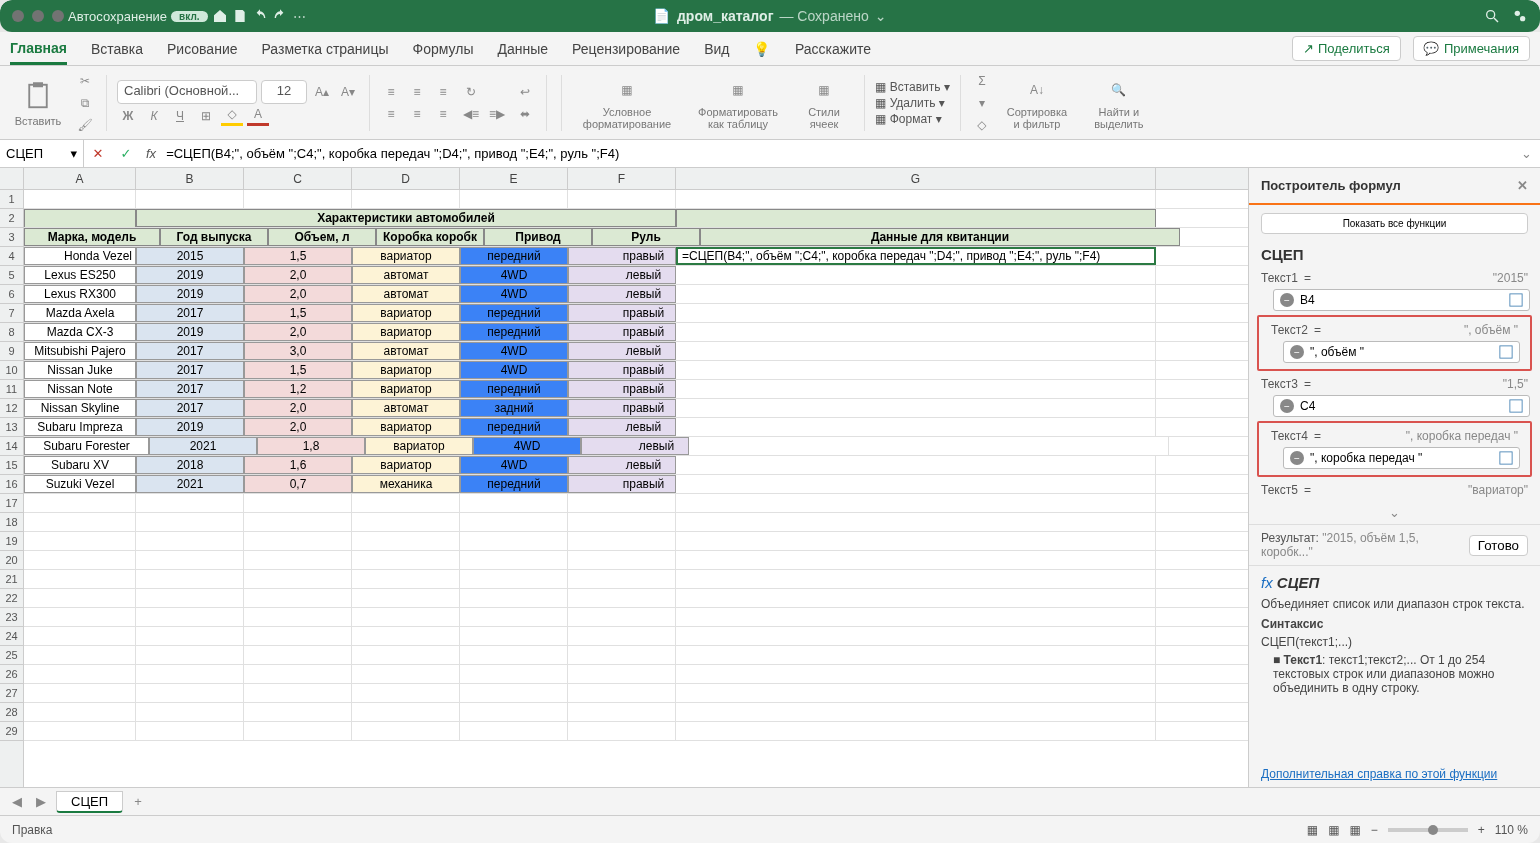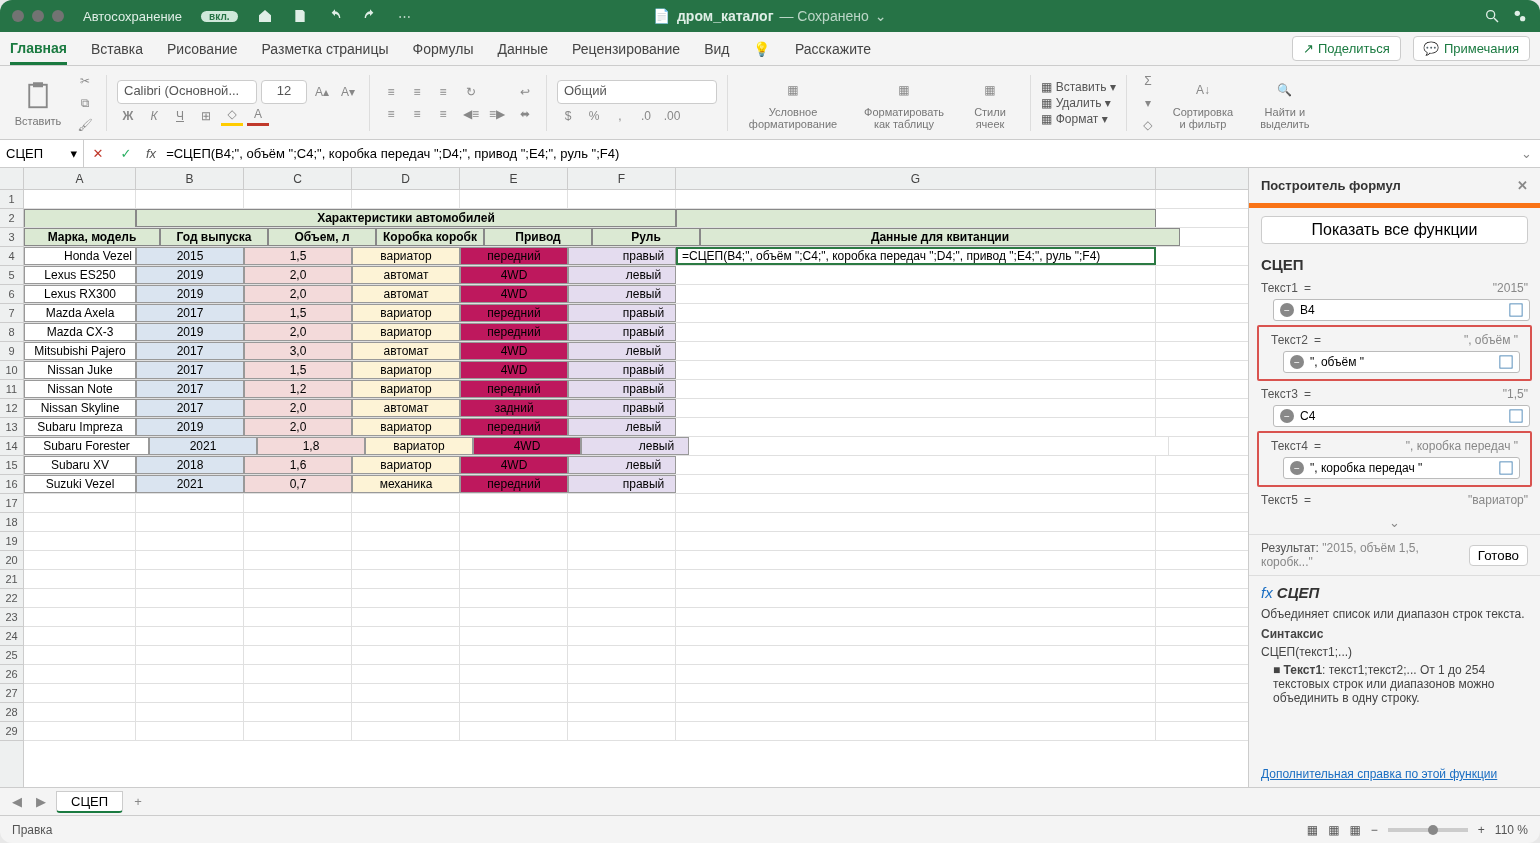--- a/index.html
+++ b/index.html
@@ -1,18 +1,18 @@
 <!DOCTYPE html>
 <html><head>
 <meta charset="utf-8">
 <style>
 * { margin: 0; padding: 0; box-sizing: border-box; font-family: -apple-system, "Segoe UI", sans-serif; }
 body { background: #e8e8e8; width: 1540px; height: 843px; overflow: hidden; border-radius: 12px; }
 
-.titlebar { height: 32px; background: #267346; display: flex; align-items: center; padding: 0 12px; color: #dfeee6; font-size: 13px; gap: 19px; }
+.titlebar { height: 32px; background: #267346; display: flex; align-items: center; padding: 0 12px; color: #dfeee6; font-size: 13px; gap: 4px; border-radius: 12px; }
 .traffic { display: flex; gap: 8px; }
 .dot { width: 12px; height: 12px; border-radius: 50%; }
 .dot.red { background: #737373; } .dot.yellow { background: #737373; } .dot.green { background: #737373; }
 .titlebar .toggle { background: #cfe8da; color: #267346; border-radius: 10px; padding: 0 8px; font-size: 10px; font-weight: bold; }
 .titlebar .center { position: absolute; left: 50%; transform: translateX(-50%); display: flex; align-items: center; gap: 6px; font-size: 14px; }
 .titlebar .t-icon { width: 16px; height: 16px; display: inline-flex; align-items: center; justify-content: center; }
 .titlebar .right { margin-left: auto; display: flex; gap: 12px; }
 .titlebar svg { fill: #dfeee6; }
 
 .tabbar { height: 34px; background: #f4f4f4; border-bottom: 1px solid #ccc; display: flex; align-items: center; padding: 0 10px; gap: 24px; font-size: 14px; color: #444; }
@@ -45,26 +45,26 @@
 .rowhdr { width: 24px; background: #eef0f0; border-right: 1px solid #ccc; }
 .grid { flex: 1; overflow: hidden; position: relative; }
 .colhdr { height: 22px; background: #eef0f0; display: flex; border-bottom: 1px solid #ccc; font-size: 12px; color: #444; }
 .colhdr .ch { border-right: 1px solid #ccc; display: flex; align-items: center; justify-content: center; }
 .row-r { height: 19px; display: flex; border-bottom: 1px solid #e0e0e0; font-size: 12px; }
 .cell { border-right: 1px solid #e0e0e0; display: flex; align-items: center; justify-content: center; padding: 0 4px; overflow: hidden; white-space: nowrap; }
 .rh { width: 24px; background: #eef0f0; border-right: 1px solid #ccc; border-bottom: 1px solid #ccc; font-size: 11px; color: #555; display: flex; align-items: center; justify-content: center; height: 19px; }
 
 .hdr-merge { background: #dbe9d3; font-weight: bold; border: 1px solid #888; }
 .hdr-sub { background: #dbe9d3; font-weight: bold; border: 1px solid #888; }
-.col-b { background: #dae4f0; } .col-c { background: #f3dada; } .col-d { background: #fdf3d6; } .col-e { background: #be185d; } .col-f { background: #e4dcef; padding-left: 47px; }
+.col-b { background: #dae4f0; } .col-c { background: #f3dada; } .col-d { background: #fdf3d6; } .col-e { background: #3b82f6; } .col-f { background: #e4dcef; padding-left: 47px; }
 .databorder { border: 1px solid #999; }
 
 .panel { width: 292px; background: #f4f4f4; border-left: 1px solid #ccc; display: flex; flex-direction: column; font-size: 13px; }
-.panel .ph { padding: 10px 12px; font-weight: 600; color: #333; display: flex; justify-content: space-between; align-items: center; border-bottom: 5px solid #f97316; }
-.panel .showall { margin: 8px 12px; border: 1px solid #ccc; background: #fff; border-radius: 4px; padding: 4px 10px; font-size: 16px; }
+.panel .ph { padding: 10px 12px; font-weight: 600; color: #333; display: flex; justify-content: space-between; align-items: center; border-bottom: 2px solid #f97316; }
+.panel .showall { margin: 8px 12px; border: 1px solid #ccc; background: #fff; border-radius: 4px; padding: 4px 10px; font-size: 10px; }
 .panel .funcname { padding: 4px 12px; font-weight: bold; font-size: 15px; color: #333; }
 .panel .arg { padding: 4px 12px; font-size: 12px; color: #555; display: flex; align-items: center; gap: 6px; }
 .panel .arg .av { color: #888; margin-left: auto; }
 .panel .arg-input { margin: 0 10px 4px 24px; background: #fff; border: 1px solid #bbb; border-radius: 3px; padding: 3px 6px; display: flex; align-items: center; justify-content: space-between; font-size: 12px; }
 .panel .hl { border: 2px solid #d9534f; margin: 2px 8px; padding: 2px 0; border-radius: 2px; }
 .panel .result { padding: 6px 12px; font-size: 12px; color: #555; display: flex; justify-content: space-between; align-items: center; border-top: 1px solid #ddd; }
 .panel .result .done { border: 1px solid #ccc; background: #fff; border-radius: 4px; padding: 2px 8px; margin-left: 32px; }
 .panel .desc { padding: 8px 12px; font-size: 12px; color: #444; border-top: 1px solid #ddd; overflow: auto; flex: 1; }
 .panel .desc b { font-weight: 600; }
 .panel .link { color: #1b6ec2; text-decoration: underline; padding: 6px 12px; font-size: 12px; }
@@ -208,30 +208,20 @@
     <div class="row">
       <span class="iconbtn">◀≡</span>
       <span class="iconbtn">≡▶</span>
     </div>
   </div>
   <div class="col">
     <span class="iconbtn">↩</span>
     <span class="iconbtn">⬌</span>
   </div>
   <div class="sep"></div>
-  <div class="col">
-    <div class="combo" style="width:160px">Общий</div>
-    <div class="row">
-      <span class="iconbtn">$</span>
-      <span class="iconbtn">%</span>
-      <span class="iconbtn">,</span>
-      <span class="iconbtn">.0</span>
-      <span class="iconbtn">.00</span>
-    </div>
-  </div>
   <div class="sep"></div>
   <div class="group big" style="width:110px">
     <span class="iconbtn" style="height:28px">▦</span>
     <span class="label-small">Условное форматирование</span>
   </div>
   <div class="group big" style="width:100px">
     <span class="iconbtn" style="height:28px">▦</span>
     <span class="label-small">Форматировать как таблицу</span>
   </div>
   <div class="group big" style="width:60px">

